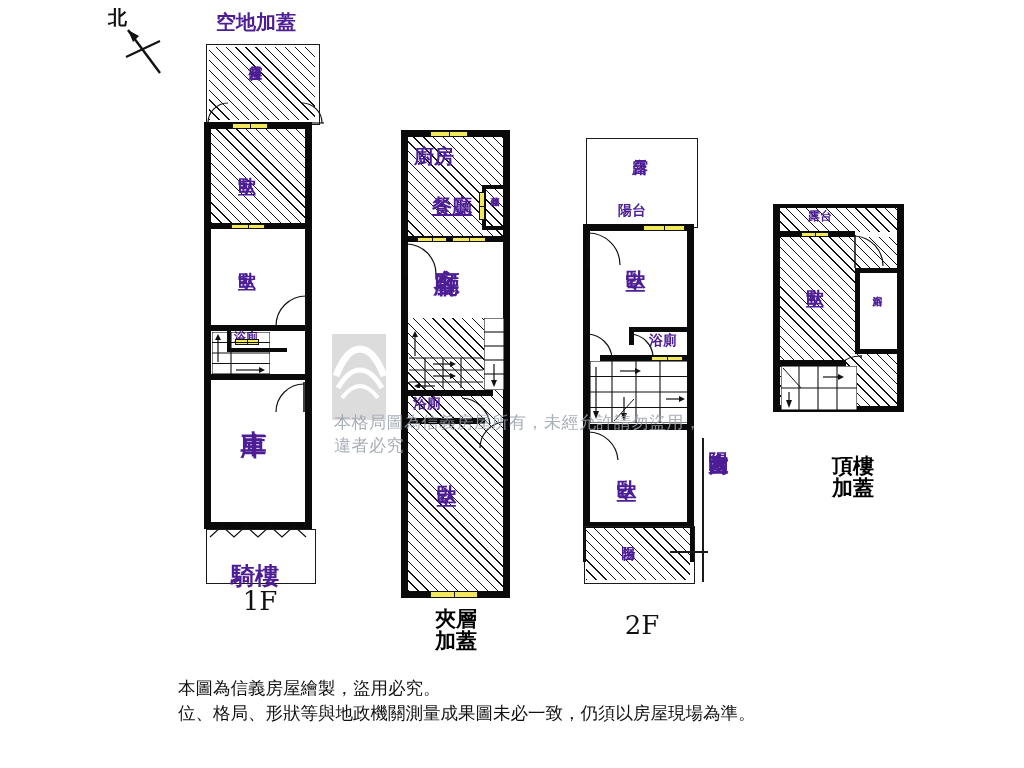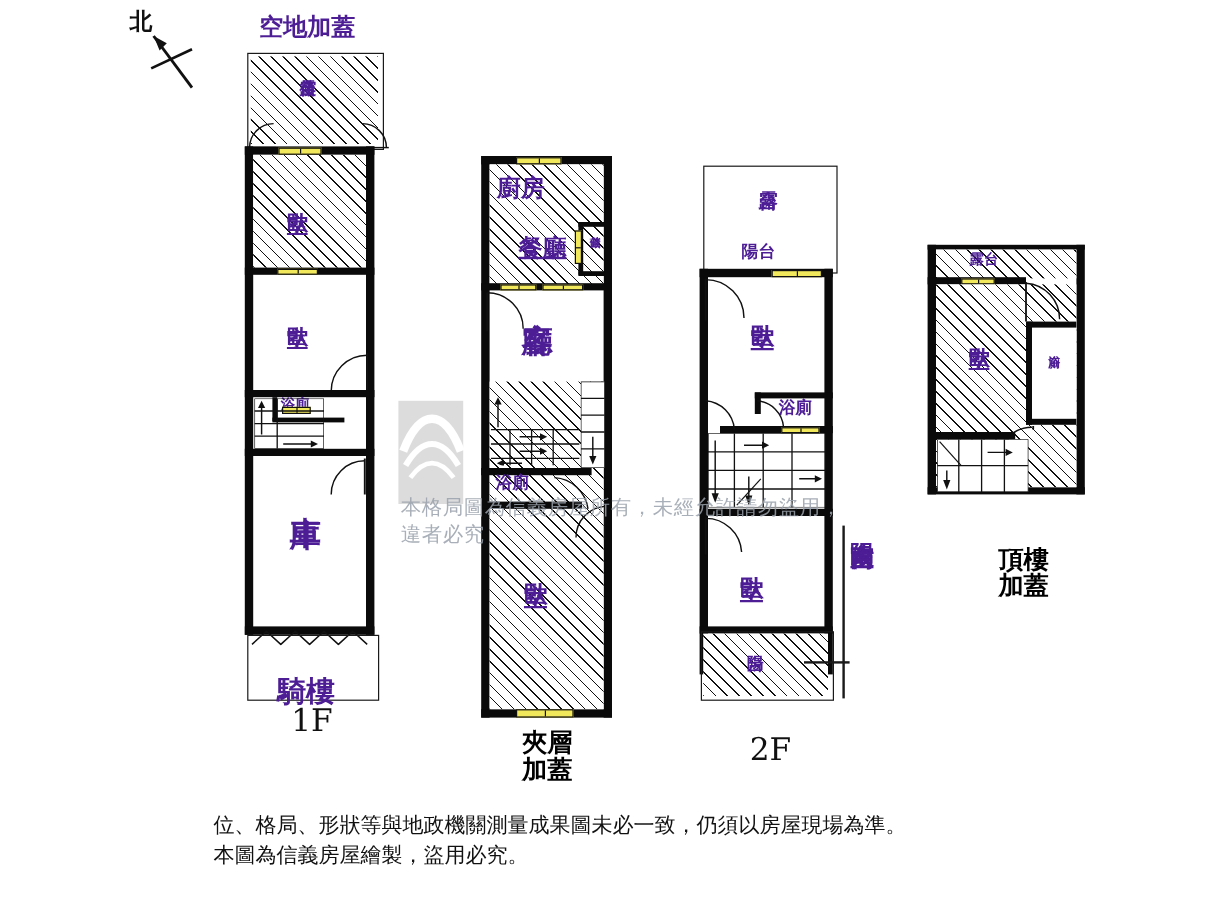--- a/index.html
+++ b/index.html
@@ -382,17 +382,17 @@
     <svg width="60" height="96" style="position:absolute;left:0;top:0;">
       <rect x="2" y="4" width="54" height="86" fill="#8e8e8e"></rect>
       <path d="M6 46 C20 10 40 10 54 46" fill="none" stroke="#ffffff" stroke-width="7"></path>
       <path d="M8 58 C22 34 38 34 52 58" fill="none" stroke="#ffffff" stroke-width="5"></path>
       <path d="M12 68 C24 52 36 52 48 68" fill="none" stroke="#ffffff" stroke-width="4"></path>
     </svg>
   </div>
   <div id="wmline">本格局圖為信義房屋所有，未經允許請勿盜用，違者必究</div>
 
   <div id="disclaimer">
+    <div>本圖為信義房屋繪製，盜用必究。</div>
     <div>位、格局、形狀等與地政機關測量成果圖未必一致，仍須以房屋現場為準。</div>
-    <div>本圖為信義房屋繪製，盜用必究。</div>
   </div>
 
 </div>
 
 </body></html>

